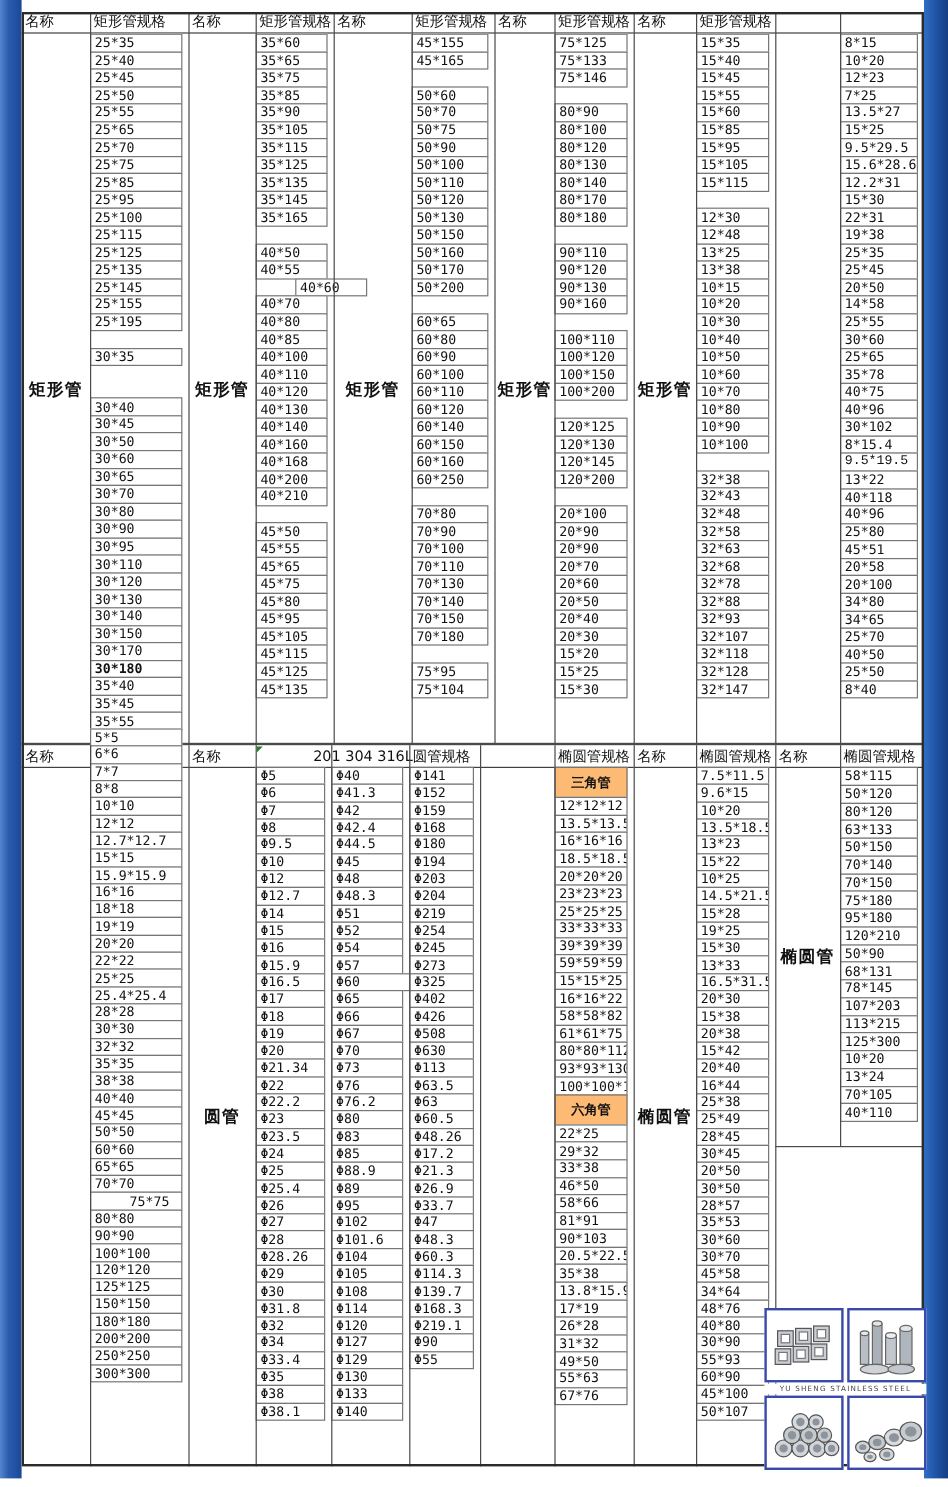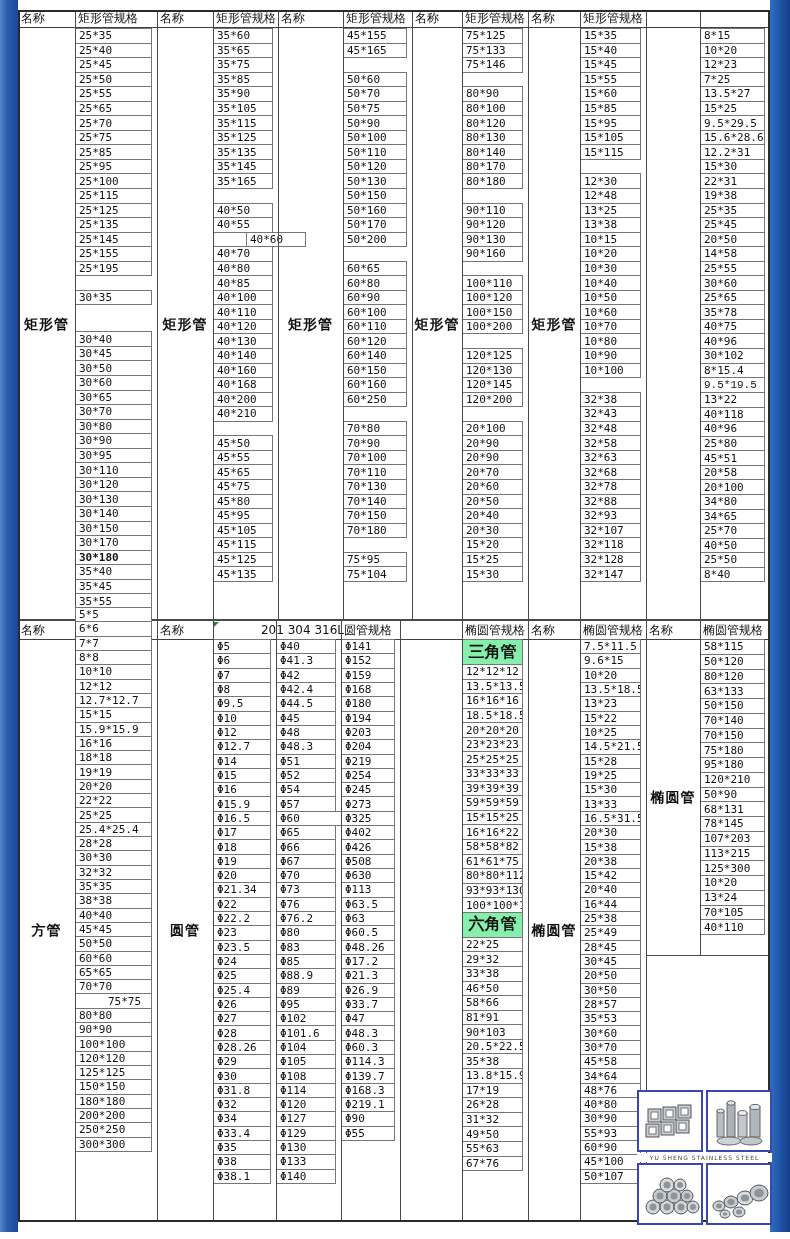--- a/index.html
+++ b/index.html
@@ -15,21 +15,21 @@
   .vline{position:absolute;width:1px;background:#4a4a4a}
   .hline{position:absolute;background:#4a4a4a;height:1px}
   .vlabel{position:absolute;display:flex;align-items:center;justify-content:center;
           font-weight:bold;font-size:14px;color:#111;letter-spacing:1px}
   .colc{position:absolute}
   .c{box-sizing:border-box;border:1px solid #767676;margin-top:-1px;padding-left:3px;
      font-family:"DejaVu Sans Mono",monospace;font-size:11px;white-space:nowrap;overflow:hidden;
      color:#111;background:#fff;display:flex;align-items:center}
   .c.blank{border-color:transparent;background:transparent}
   .subtitle{box-sizing:border-box;border:1px solid #767676;margin-top:-1px;display:flex;
-     align-items:center;justify-content:center;font-weight:bold;font-size:16px;color:#111;background:#86efac}
+     align-items:center;justify-content:center;font-weight:bold;font-size:11px;color:#111;background:#fdba74}
   .gtri{position:absolute;width:0;height:0;border-top:5px solid #2e7d32;border-right:5px solid transparent;z-index:3}
   .photos{position:absolute;left:637px;top:1090px;width:137px;display:grid;
           grid-template-columns:66px 66px;grid-template-rows:62px 9px 62px;gap:1px 3px;z-index:2}
   .tile{border:2px solid #3949ab;background:#fff;box-sizing:border-box;overflow:hidden;
         display:flex;align-items:center;justify-content:center}
   .caption{grid-column:1/3;display:flex;align-items:center;justify-content:center;
            font-size:6px;color:#444;letter-spacing:1px;background:#fff}
 </style>
 </head>
 <body>
@@ -301,21 +301,20 @@
     <div class="vline" style="left: 325px; top: 0px; height: 610px;"></div>
     <div class="vline" style="left: 394px; top: 0px; height: 610px;"></div>
     <div class="vline" style="left: 444px; top: 0px; height: 610px;"></div>
     <div class="vline" style="left: 510px; top: 0px; height: 610px;"></div>
     <div class="vline" style="left: 562px; top: 0px; height: 610px;"></div>
     <div class="vline" style="left: 628px; top: 0px; height: 610px;"></div>
     <div class="vline" style="left: 682px; top: 0px; height: 610px;"></div>
     <div class="hline" style="left: 0px; top: 609px; width: 752px; height: 2px;"></div>
     <div class="hcell" style="left: 0px; top: 611px; width: 57px; height: 19px; line-height: 18px;">名称</div>
     <div class="hcell" style="left: 57px; top: 611px; width: 82px; height: 19px; line-height: 18px;">方管规格</div>
-    <div class="vlabel" style="left: 0px; top: 630px; width: 57px; height: 582px;">方管</div>
     <div class="colc" style="left: 57px; top: 598px; width: 82px;">
       <div class="c" style="height: 15.3158px; width: 77px;">5*5</div>
       <div class="c" style="height: 15.3158px; width: 77px;">6*6</div>
       <div class="c" style="height: 15.3158px; width: 77px;">7*7</div>
       <div class="c" style="height: 15.3158px; width: 77px;">8*8</div>
       <div class="c" style="height: 15.3158px; width: 77px;">10*10</div>
       <div class="c" style="height: 15.3158px; width: 77px;">12*12</div>
       <div class="c" style="height: 15.3158px; width: 77px;">12.7*12.7</div>
       <div class="c" style="height: 15.3158px; width: 77px;">15*15</div>
       <div class="c" style="height: 15.3158px; width: 77px;">15.9*15.9</div>

